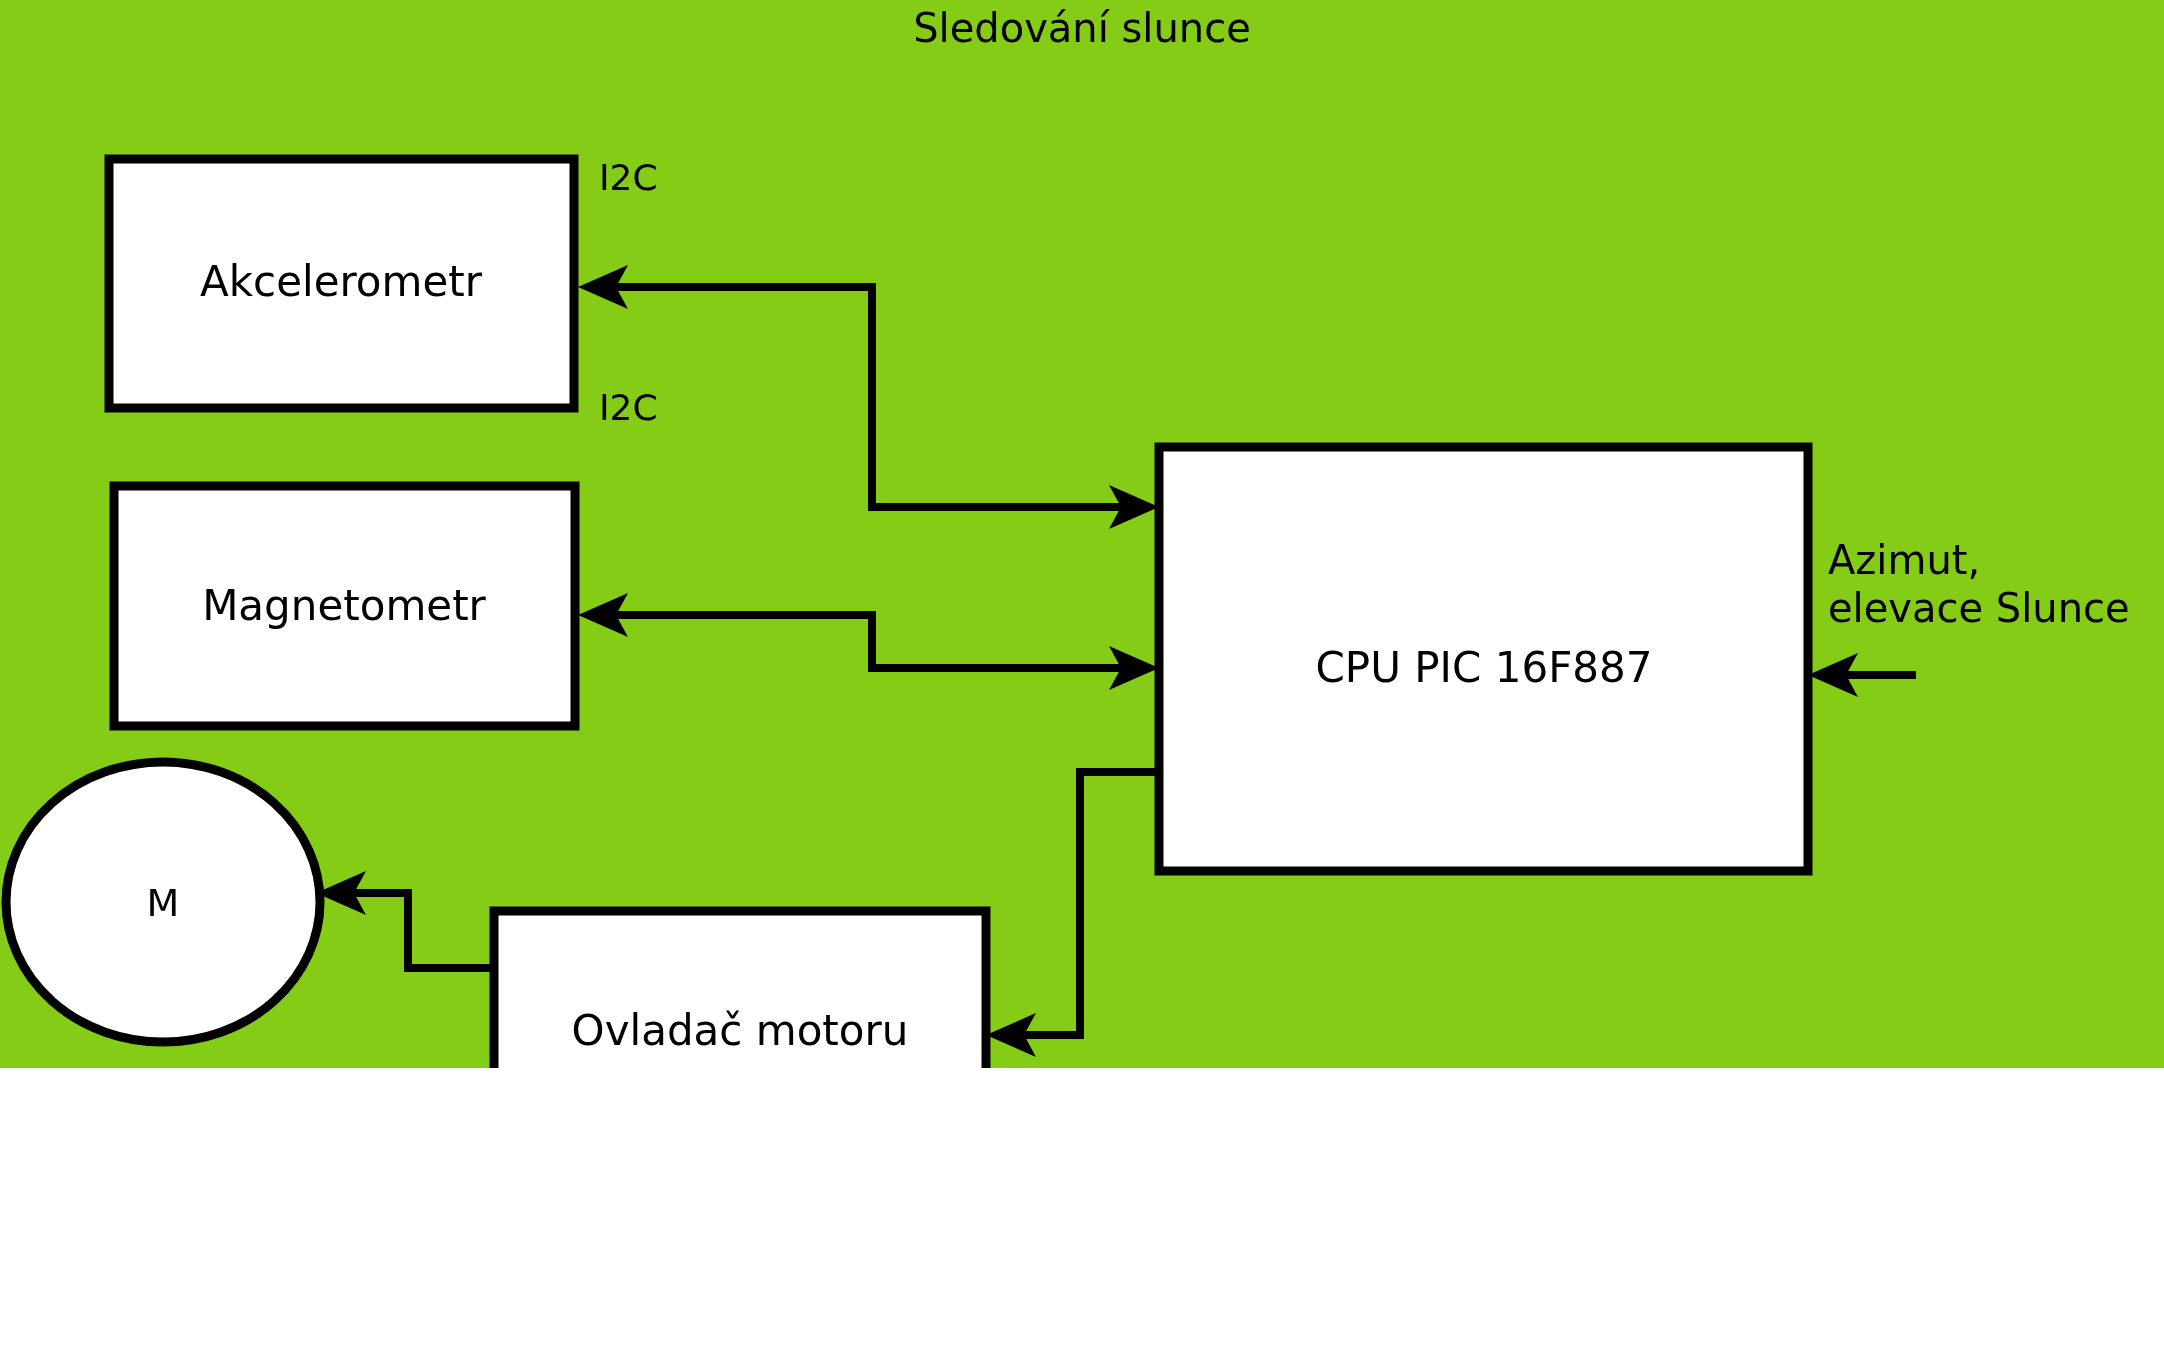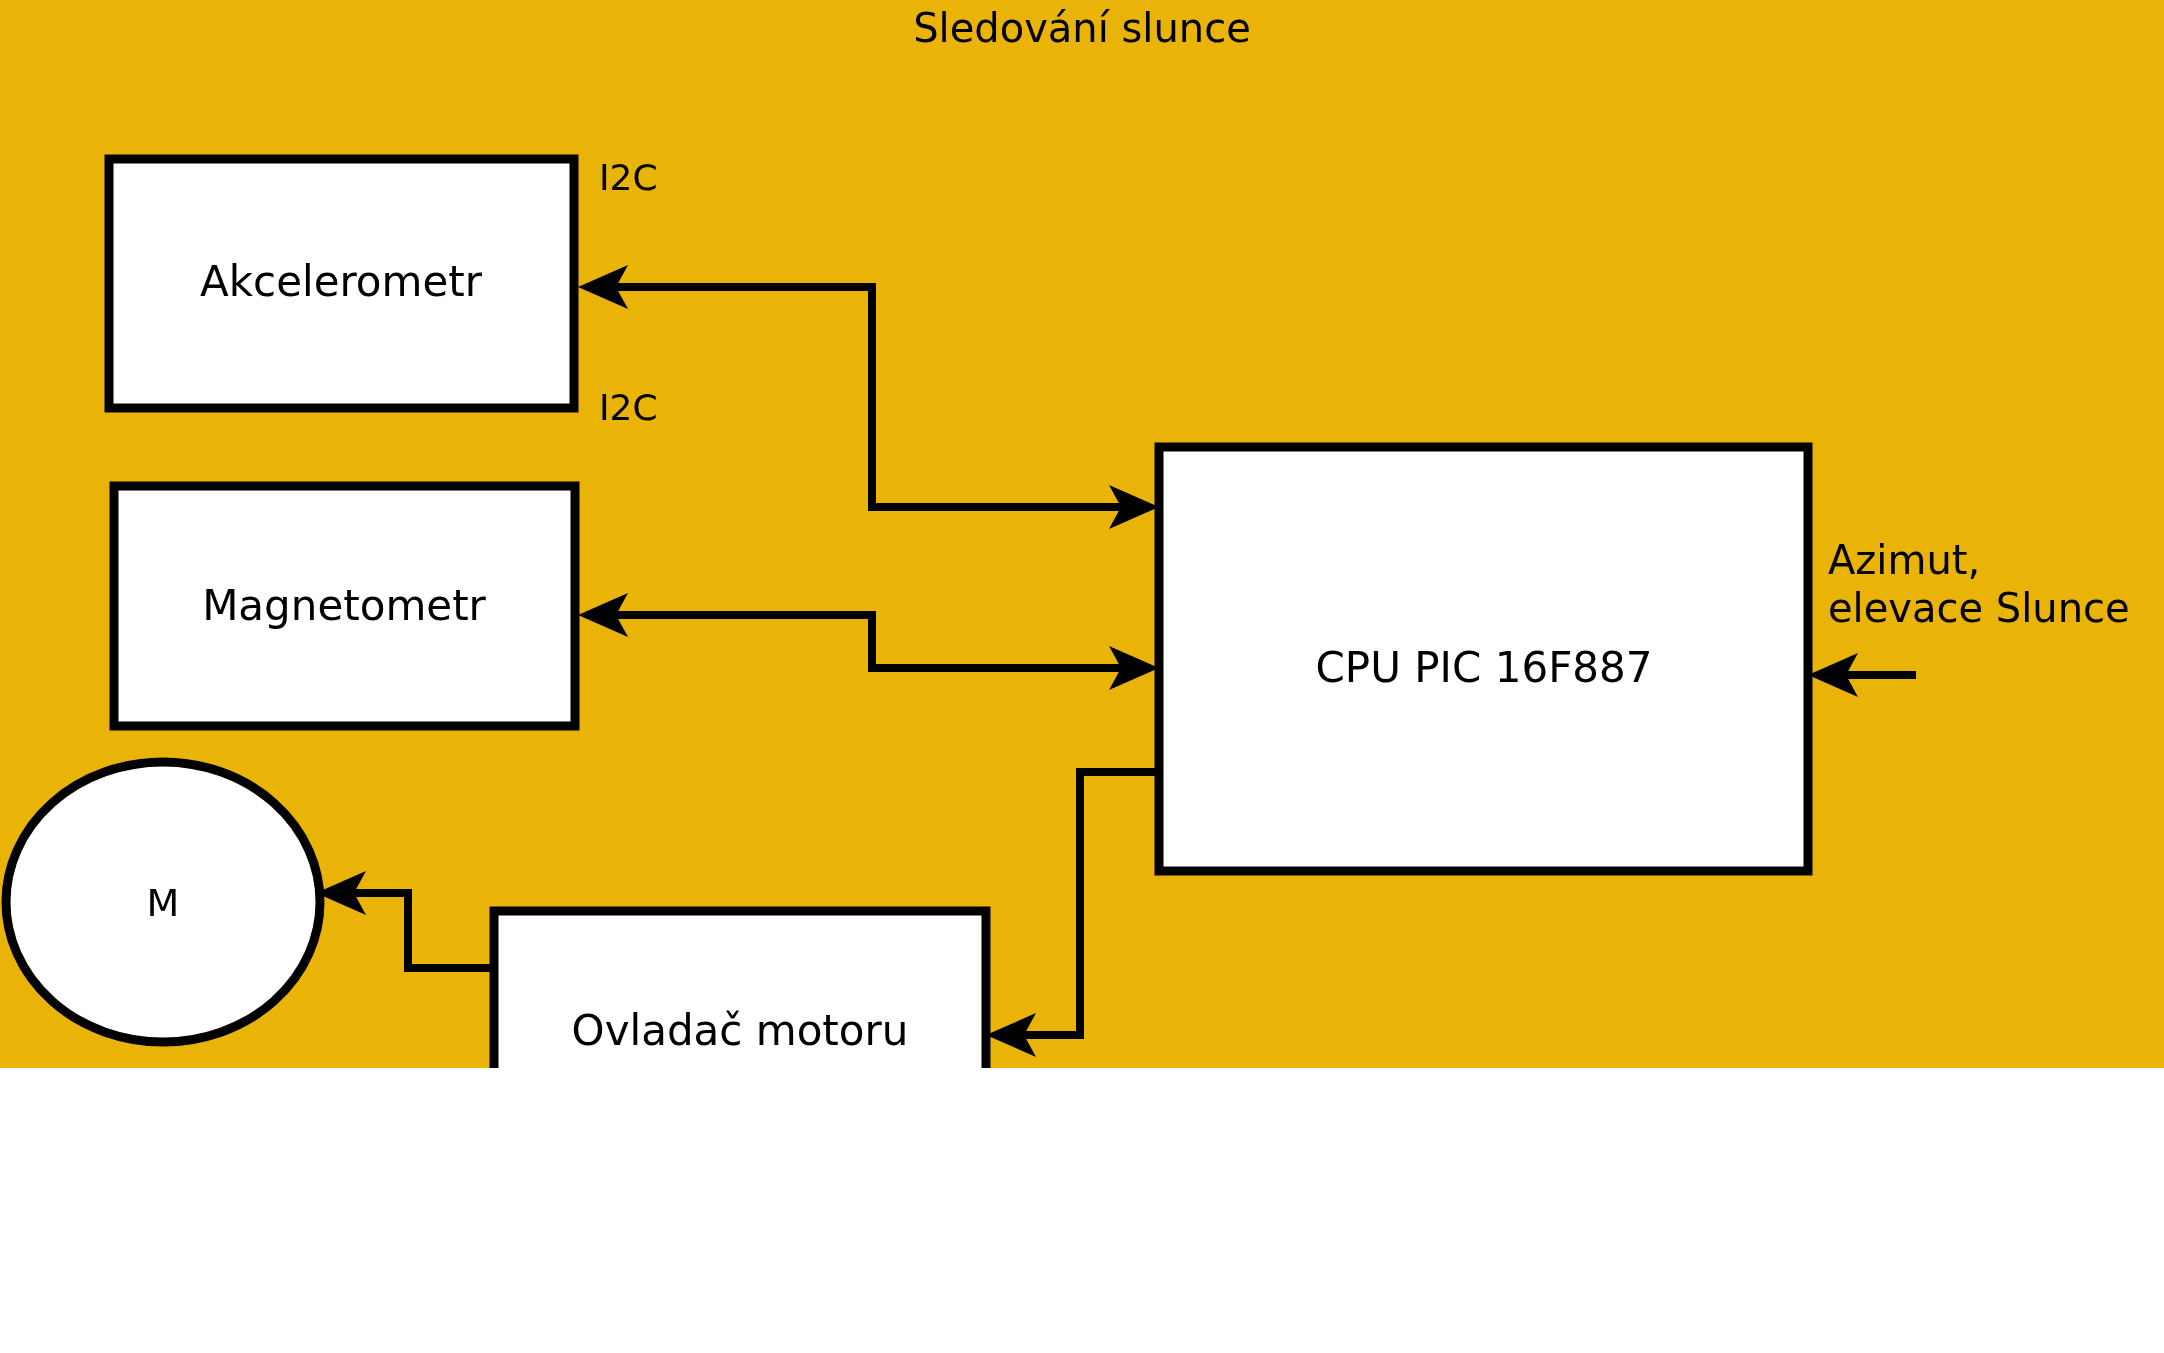--- a/index.html
+++ b/index.html
@@ -8,21 +8,21 @@
     padding: 0;
     background: #ffffff;
   }
   body {
     font-family: "DejaVu Sans", sans-serif;
   }
   #canvas {
     position: relative;
     width: 2164px;
     height: 1068px;
-    background: #eab308;
+    background: #84cc16;
     overflow: hidden;
   }
   #diagram-svg {
     position: absolute;
     left: 0;
     top: 0;
     width: 2164px;
     height: 1353px;
   }
   .blk-label {

